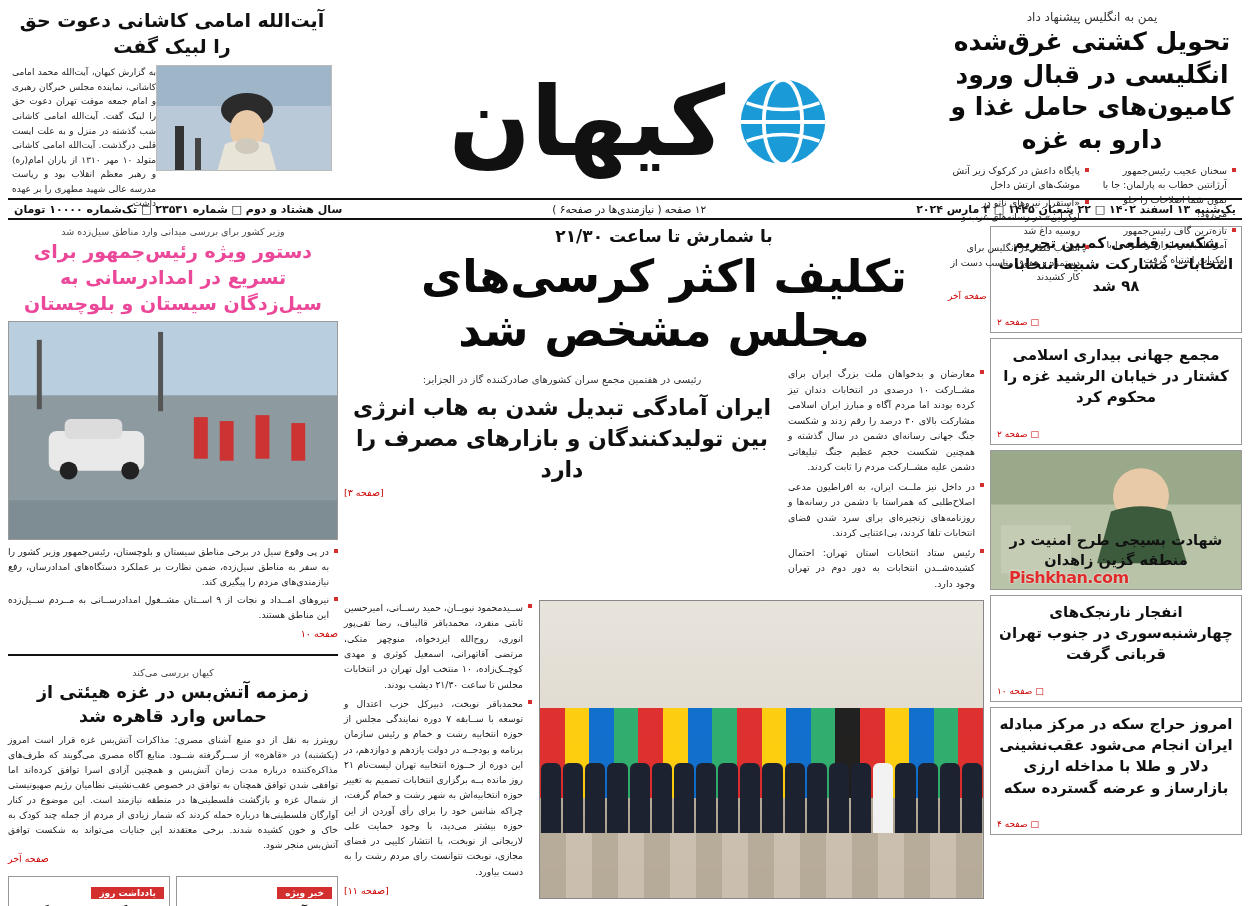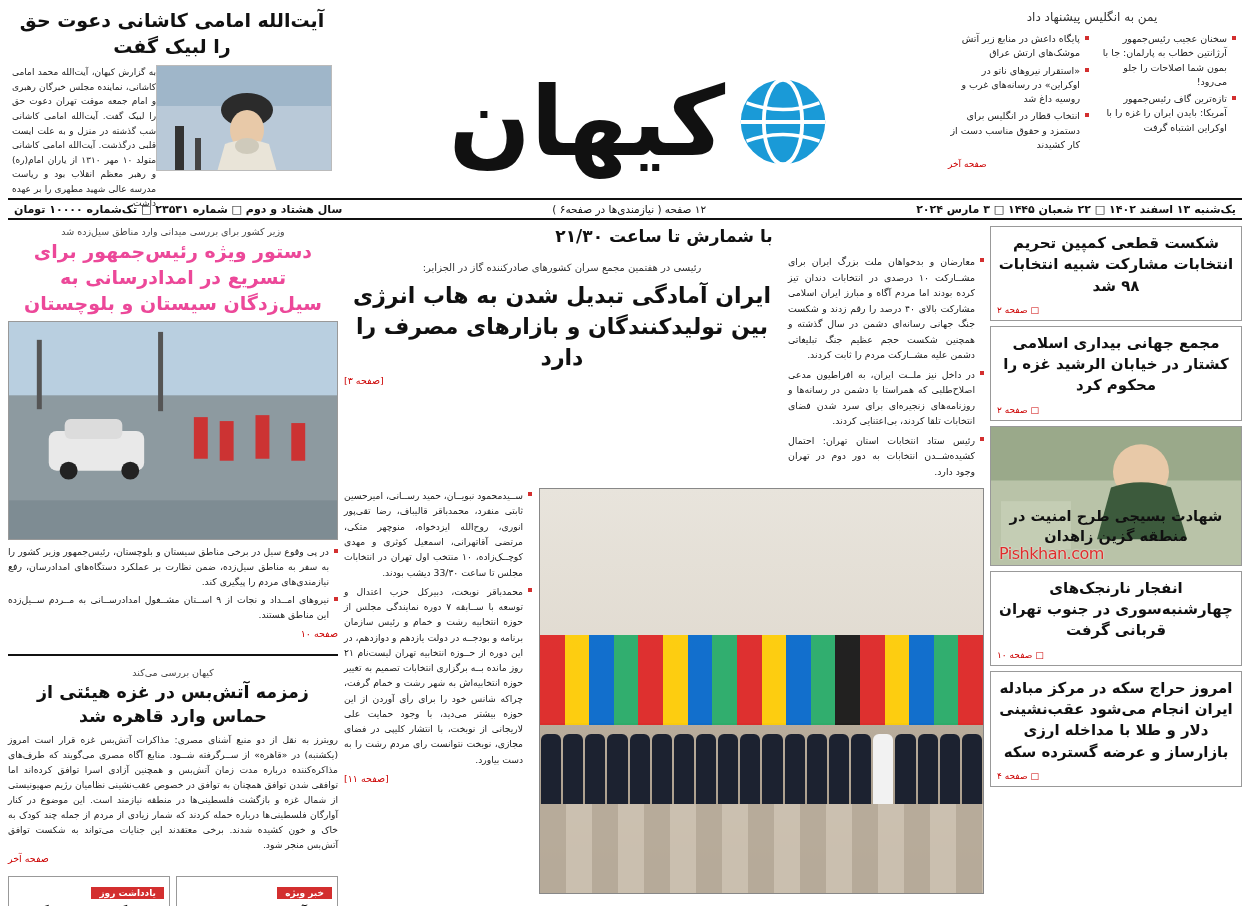--- a/index.html
+++ b/index.html
@@ -107,27 +107,27 @@
     flex: 1; border: 1px solid #888; position: relative; overflow: hidden;
     background: linear-gradient(#e8e4dc 0%, #ded7cc 58%, #b9ad9c 58%, #9f9280 100%);
   }
   .m-textcol { width: 188px; font-size: 9.2px; line-height: 1.66; text-align: justify; color: #1a1a1a; }
   .m-textcol .b { position: relative; padding-right: 9px; margin-bottom: 4px; }
   .m-textcol .b::before { content:""; position:absolute; right:0; top:4px; width:4px; height:4px; background:#d32f2f; }
 
   
   .lbox { border: 1px solid #999; padding: 6px 6px 5px; }
   .lbox .h { font-size: 15px; font-weight: bold; text-align: center; line-height: 1.42; color: #111; }
-  .lbox .p { color: #c00; font-size: 9px; text-align: left; margin-top: 8px; }
+  .lbox .p { color: #c00; font-size: 9px; text-align: left; margin-top: 20px; }
   .l-photo {
     height: 140px; border: 1px solid #999; position: relative; overflow: hidden;
     background: linear-gradient(140deg, #cfd8c5 0%, #a9b89b 40%, #7f8f6d 100%);
   }
   .wm {
-    position: absolute; left: 8px; bottom: 2px; font-size: 16px; font-weight: normal;
+    position: absolute; left: 18px; bottom: 2px; font-size: 16px; font-weight: bold;
     color: #e02b2b; text-shadow: 0 0 2px #fff; letter-spacing: -0.5px;
   }
   .overlay-head {
     position: absolute; right: 6px; bottom: 18px; left: 6px;
     font-size: 14.5px; font-weight: bold; color: #111; line-height: 1.4; text-align: center;
   }
 
   .flag-row { position: absolute; left: 0; right: 0; top: 36%; height: 90px; display: flex; }
   .flag-row i { flex: 1; opacity: .92; }
   .crowd { position: absolute; left: 0; right: 0; bottom: 22%; height: 74px; display: flex; align-items: flex-end; }
@@ -143,27 +143,28 @@
 </style>
 </head>
 <body>
 
 <div class="page">
 
   <div class="masthead">
 
     <div class="mh-right">
       <div class="mh-kicker">یمن به انگلیس پیشنهاد داد</div>
+      <div class="mh-head">تحویل کشتی غرق‌شده انگلیسی در قبال ورود کامیون‌های حامل غذا و دارو به غزه</div>
       <div class="mh-bullets">
         <div class="col">
           <div class="b">سخنان عجیب رئیس‌جمهور آرژانتین خطاب به پارلمان: جا با بمون شما اصلاحات را جلو می‌رود!</div>
           <div class="b">تازه‌ترین گاف رئیس‌جمهور آمریکا: بایدن ایران را غزه را با اوکراین اشتباه گرفت</div>
         </div>
         <div class="col">
-          <div class="b">پایگاه داعش در منابع زیر آتش موشک‌های ارتش عراق</div>
+          <div class="b">پایگاه داعش در کرکوک زیر آتش موشک‌های ارتش داخل</div>
           <div class="b">«استقرار نیروهای ناتو در اوکراین» در رسانه‌های غرب و روسیه داغ شد</div>
           <div class="b">انتخاب قطار در انگلیس برای دستمزد و حقوق مناسب دست از کار کشیدند</div>
         </div>
       </div>
       <div class="mh-src">صفحه آخر</div>
     </div>
 
     <div class="mh-center">
       <div class="logo-wrap">
         <span class="globe">
@@ -232,20 +233,21 @@
         <div class="p">□ صفحه ۱۰</div>
       </div>
       <div class="lbox">
         <div class="h">امروز حراج سکه در مرکز مبادله ایران انجام می‌شود عقب‌نشینی دلار و طلا با مداخله ارزی بازارساز و عرضه گسترده سکه</div>
         <div class="p">□ صفحه ۴</div>
       </div>
     </div>
 
     <div class="col-main">
       <div class="m-kicker">با شمارش تا ساعت ۲۱/۳۰</div>
+      <div class="m-head">تکلیف اکثر کرسی‌های مجلس مشخص شد</div>
 
       <div class="m-lead">
         <div class="lead-col" style="width:196px;">
           <div class="b">معارضان و بدخواهان ملت بزرگ ایران برای مشــارکت ۱۰ درصدی در انتخابات دندان تیز کرده بودند اما مردم آگاه و مبارز ایران اسلامی مشارکت بالای ۴۰ درصد را رقم زدند و شکست جنگ جهانی رسانه‌ای دشمن در سال گذشته و همچنین شکست حجم عظیم جنگ تبلیغاتی دشمن علیه مشــارکت مردم را ثابت کردند.</div>
           <div class="b">در داخل نیز ملــت ایران، به افراطیون مدعی اصلاح‌طلبی که همراستا با دشمن در رسانه‌ها و روزنامه‌های زنجیره‌ای برای سرد شدن فضای انتخابات تلقا کردند، بی‌اعتنایی کردند.</div>
           <div class="b">رئیس ستاد انتخابات استان تهران: احتمال کشیده‌شــدن انتخابات به دور دوم در تهران وجود دارد.</div>
         </div>
         <div class="lead-col" style="flex:1;">
           <div class="m-sub-kicker">رئیسی در هفتمین مجمع سران کشورهای صادرکننده گاز در الجزایر:</div>
           <div class="m-sub-head">ایران آمادگی تبدیل شدن به هاب انرژی بین تولیدکنندگان و بازارهای مصرف را دارد</div>
@@ -293,21 +295,21 @@
               <i></i>
               <i></i>
               <i></i>
               <i></i>
               <i></i>
               <i></i>
           </div>
           <div class="floorgrid"></div>
         </div>
         <div class="m-textcol">
-          <div class="b">ســیدمحمود نبویــان، حمید رســانی، امیرحسین ثابتی منفرد، محمدباقر قالیباف، رضا تقی‌پور انوری، روح‌الله ایزدخواه، منوچهر متکی، مرتضی آقاتهرانی، اسمعیل کوثری و مهدی کوچــک‌زاده، ۱۰ منتخب اول تهران در انتخابات مجلس تا ساعت 33/۳۰ دیشب بودند.</div>
+          <div class="b">ســیدمحمود نبویــان، حمید رســانی، امیرحسین ثابتی منفرد، محمدباقر قالیباف، رضا تقی‌پور انوری، روح‌الله ایزدخواه، منوچهر متکی، مرتضی آقاتهرانی، اسمعیل کوثری و مهدی کوچــک‌زاده، ۱۰ منتخب اول تهران در انتخابات مجلس تا ساعت ۲۱/۳۰ دیشب بودند.</div>
           <div class="b">محمدباقر نوبخت، دبیرکل حزب اعتدال و توسعه با ســابقه ۷ دوره نمایندگی مجلس از حوزه انتخابیه رشت و خمام و رئیس سازمان برنامه و بودجــه در دولت یازدهم و دوازدهم، در این دوره از حــوزه انتخابیه تهران لیست‌نام ۲۱ روز مانده بــه برگزاری انتخابات تصمیم به تغییر حوزه انتخابیه‌اش به شهر رشت و خمام گرفت، چراکه شانس خود را برای رأی آوردن از این حوزه بیشتر می‌دید، با وجود حمایت علی لاریجانی از نوبخت، با انتشار کلیپی در فضای مجازی، نوبخت نتوانست رای مردم رشت را به دست بیاورد.</div>
           <div class="m-sub-page">[صفحه ۱۱]</div>
         </div>
       </div>
     </div>
 
     <div class="col-right">
       <div>
         <div class="r-kicker">وزیر کشور برای بررسی میدانی وارد مناطق سیل‌زده شد</div>
         <div class="r-head">دستور ویژه رئیس‌جمهور برای تسریع در امدادرسانی به سیل‌زدگان سیستان و بلوچستان</div>

